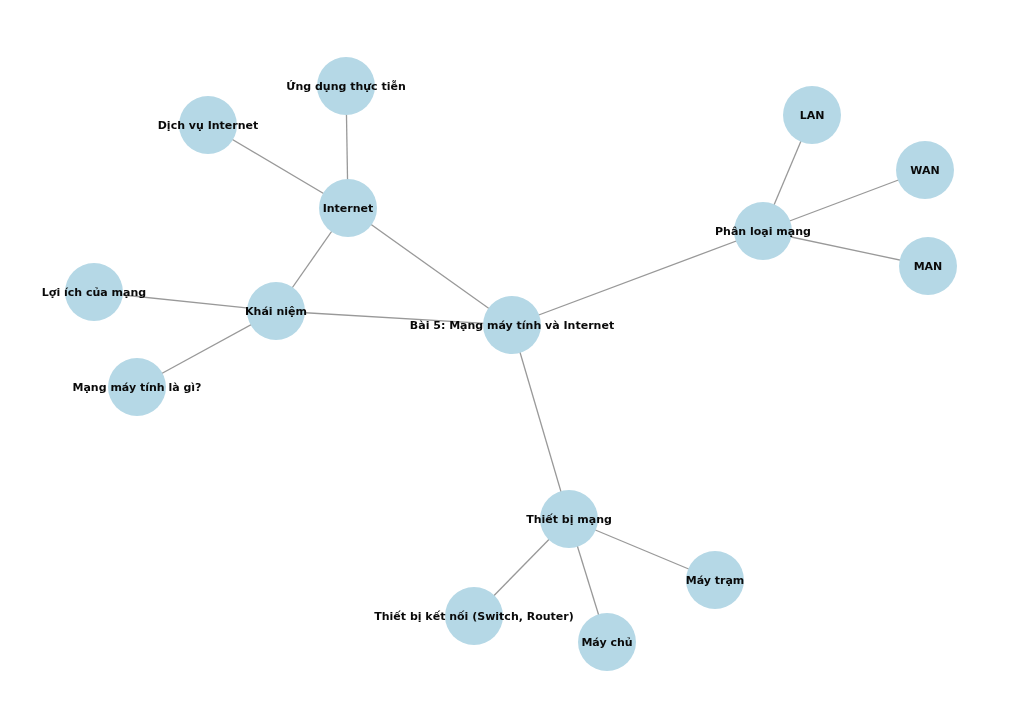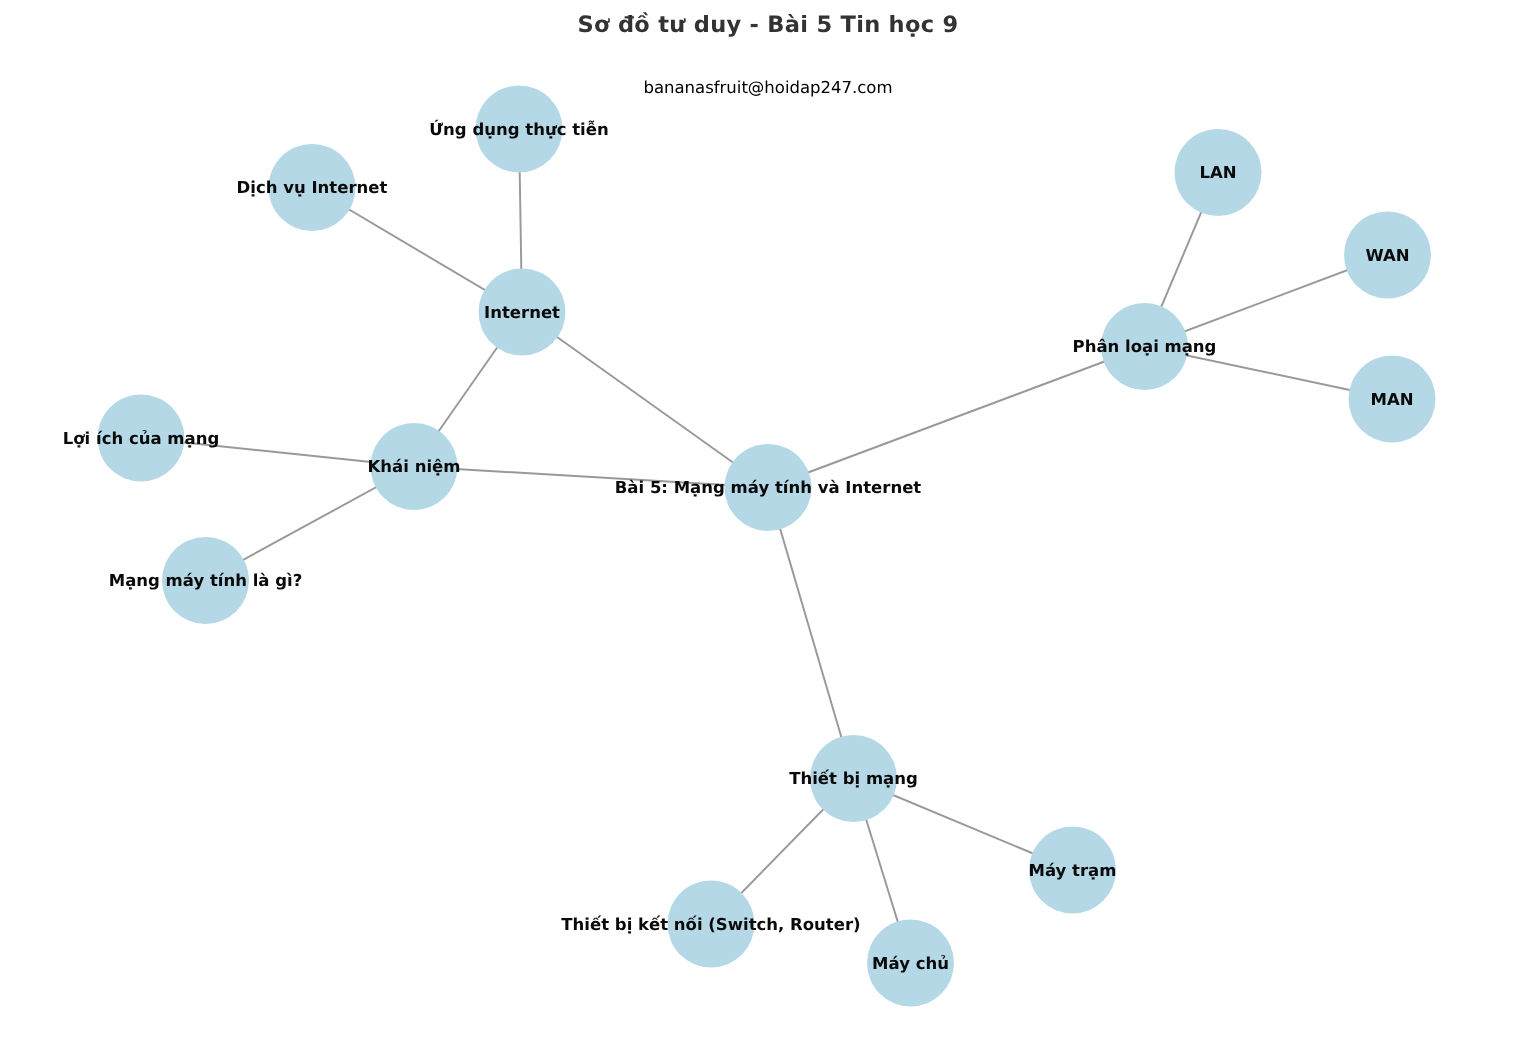--- a/index.html
+++ b/index.html
@@ -44,22 +44,20 @@
   svg.mindmap text {
     font-family: "DejaVu Sans", sans-serif;
     font-size: 11px;
     font-weight: bold;
   }
 </style>
 </head>
 <body>
 
 <div class="canvas">
-  <div class="title" style="color: rgb(51, 51, 51);">Sơ đồ tư duy - Bài 5 Tin học 9</div>
-  <div class="subtitle">bananasfruit@hoidap247.com</div>
   <svg class="mindmap" width="1024" height="709" viewBox="0 0 1024 709">
       <line x1="512" y1="325" x2="348" y2="208" stroke="#999999" stroke-width="1.3"></line>
       <line x1="512" y1="325" x2="276" y2="311" stroke="#999999" stroke-width="1.3"></line>
       <line x1="512" y1="325" x2="763" y2="231" stroke="#999999" stroke-width="1.3"></line>
       <line x1="512" y1="325" x2="569" y2="519" stroke="#999999" stroke-width="1.3"></line>
       <line x1="348" y1="208" x2="208" y2="125" stroke="#999999" stroke-width="1.3"></line>
       <line x1="348" y1="208" x2="346" y2="86" stroke="#999999" stroke-width="1.3"></line>
       <line x1="348" y1="208" x2="276" y2="311" stroke="#999999" stroke-width="1.3"></line>
       <line x1="276" y1="311" x2="94" y2="292" stroke="#999999" stroke-width="1.3"></line>
       <line x1="276" y1="311" x2="137" y2="387" stroke="#999999" stroke-width="1.3"></line>

